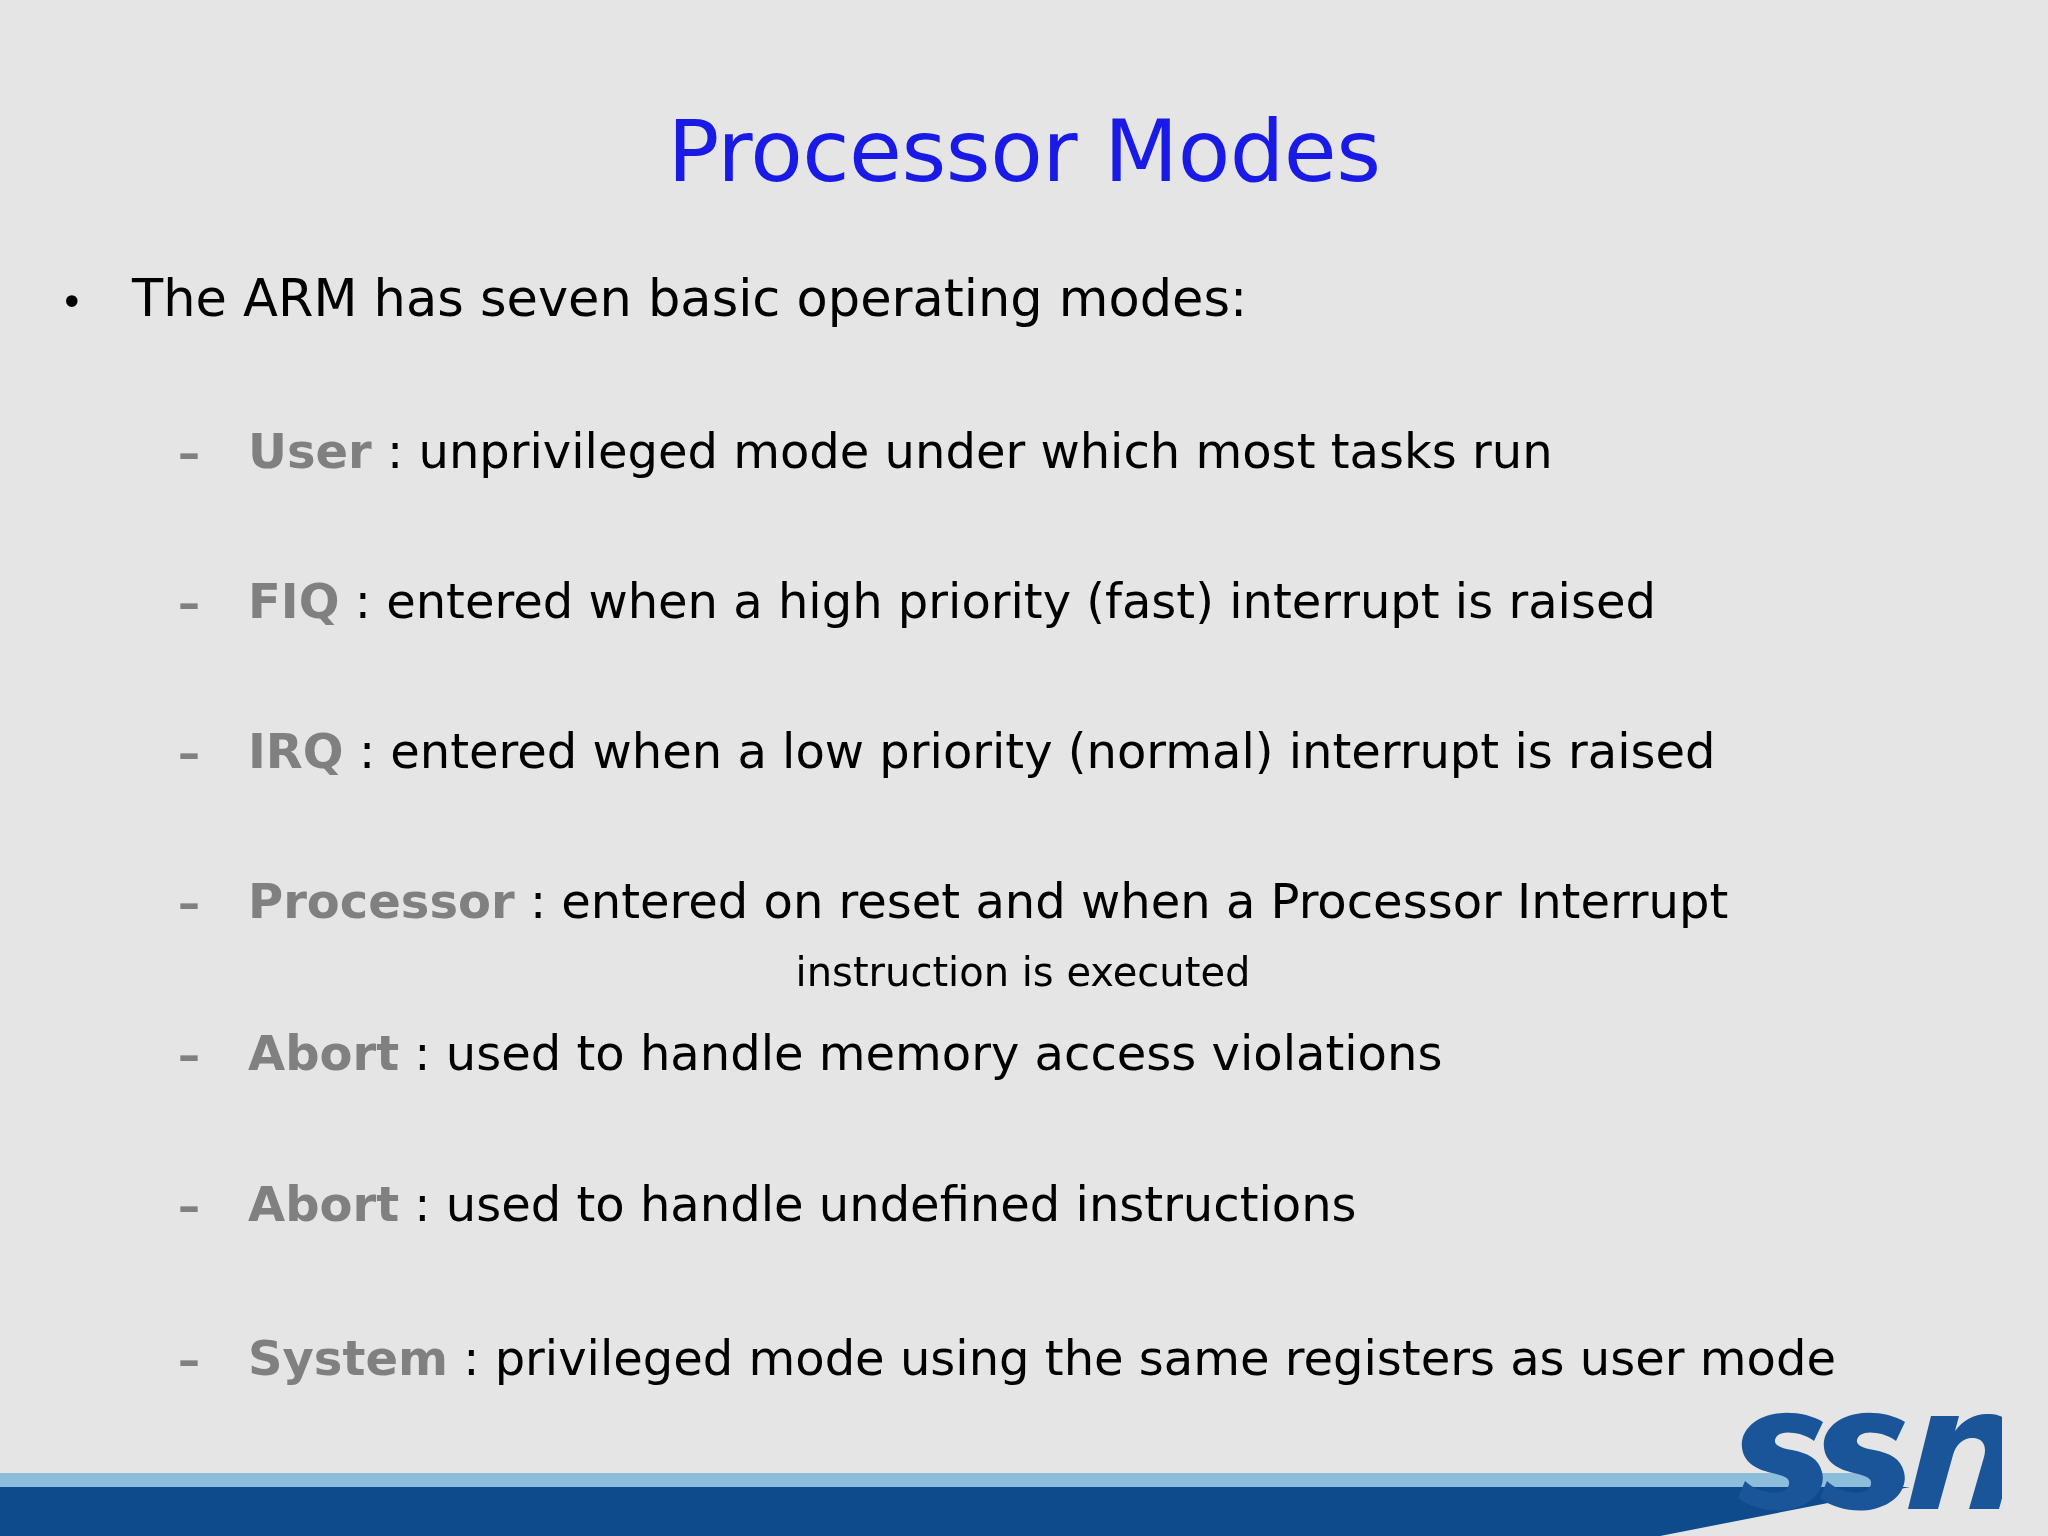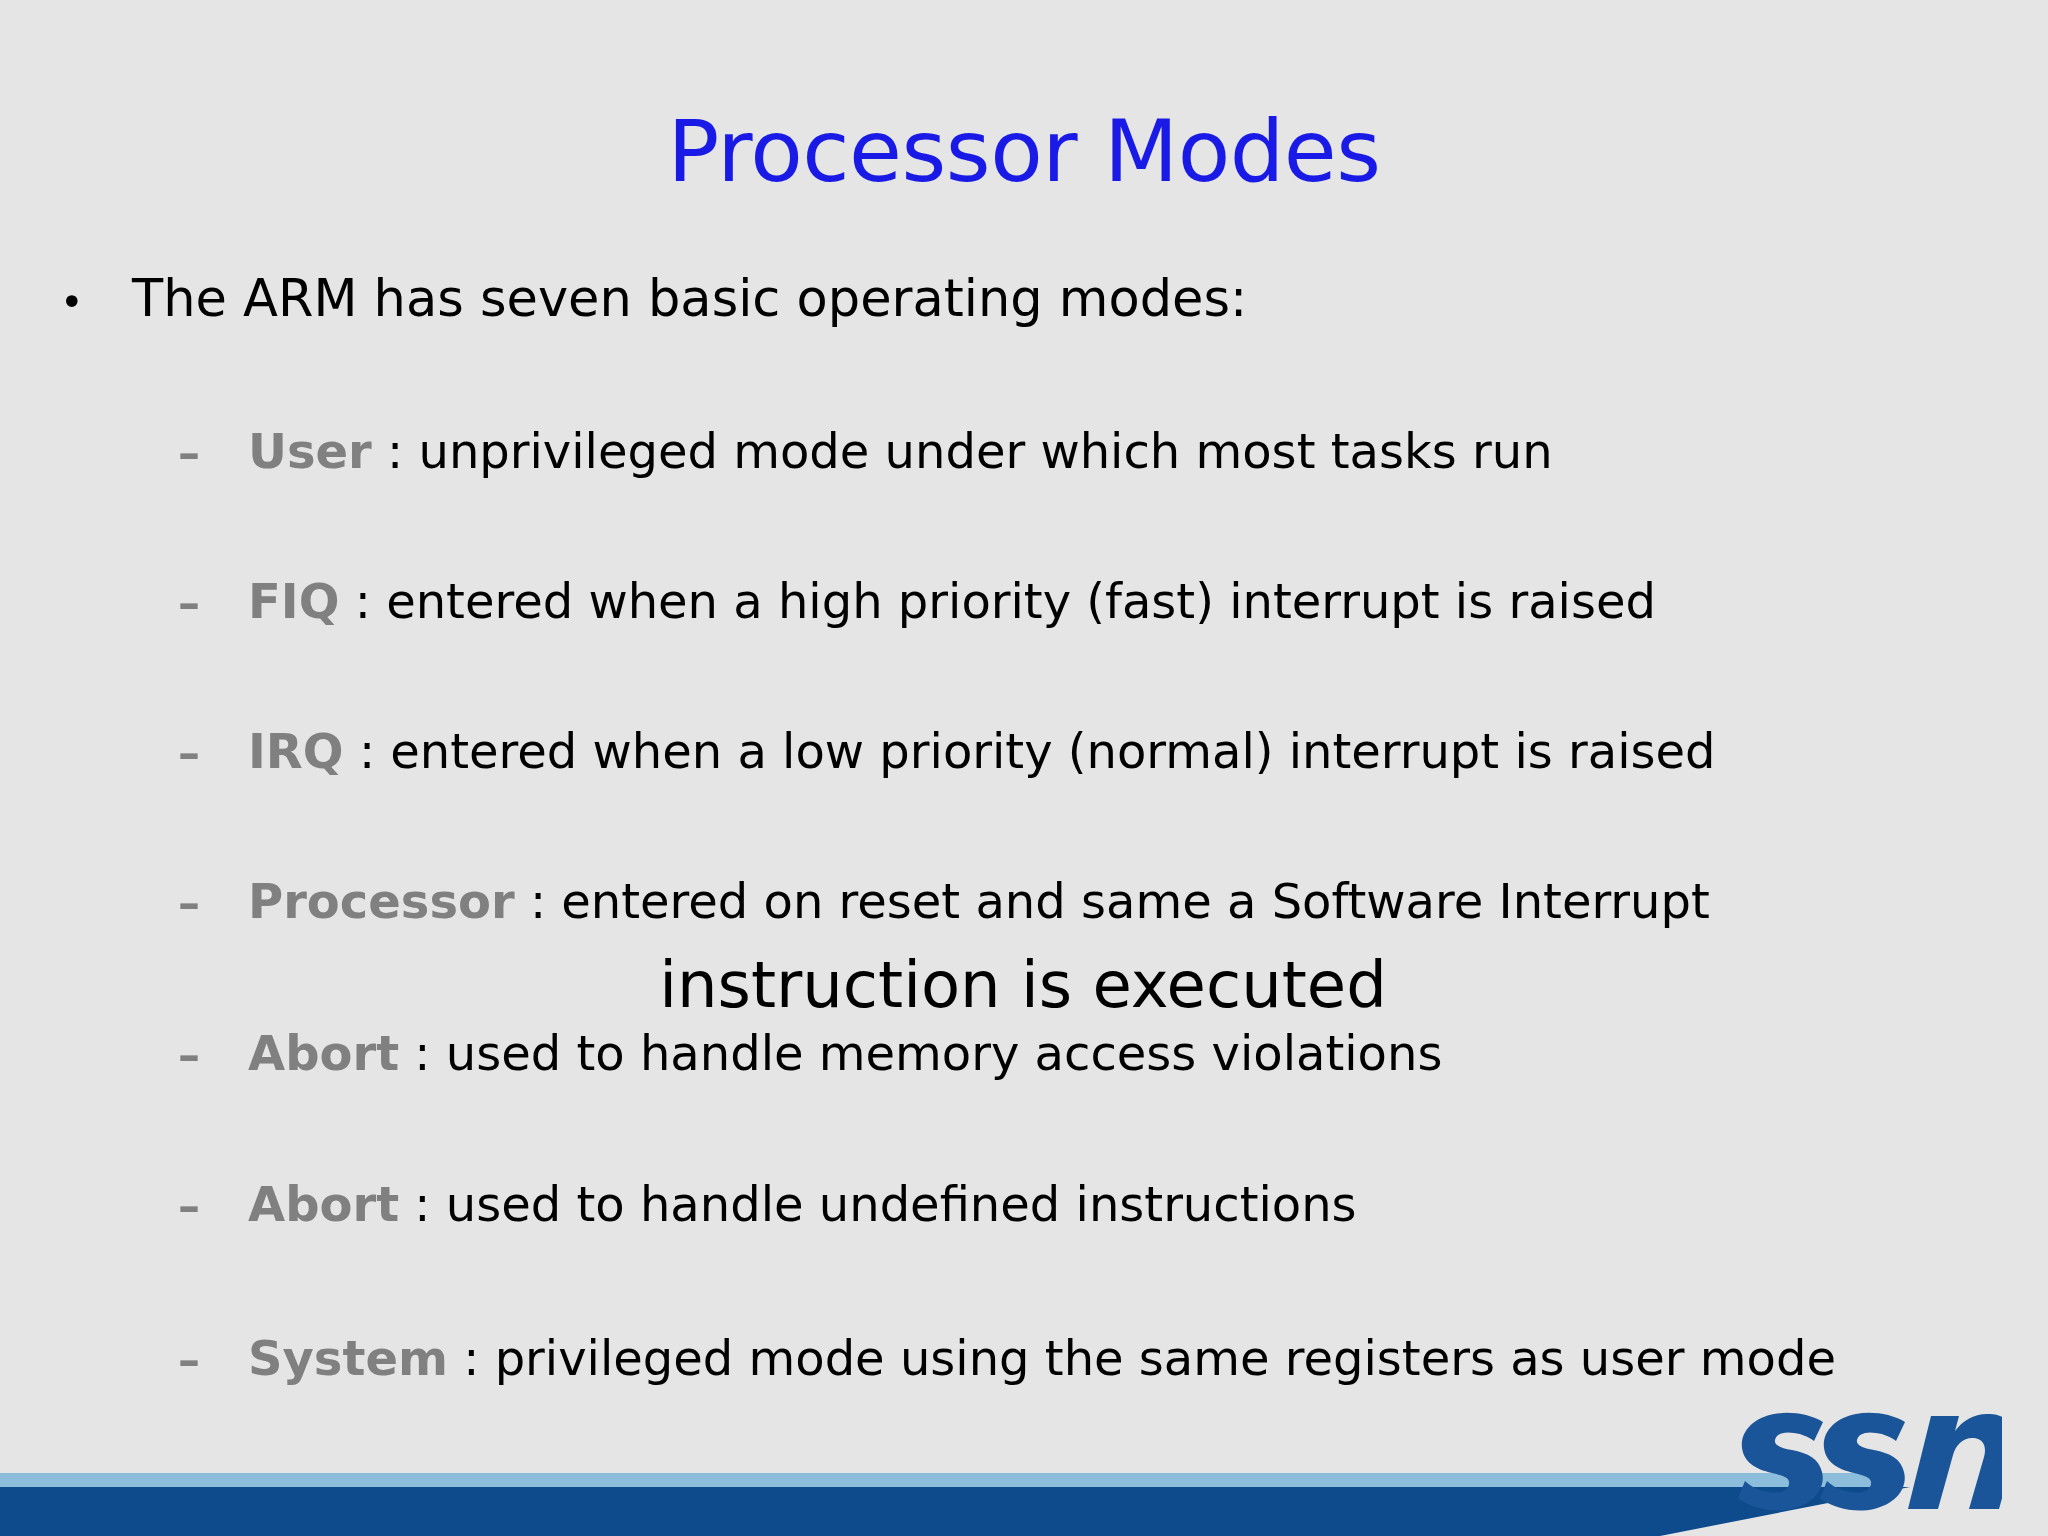--- a/index.html
+++ b/index.html
@@ -101,21 +101,21 @@
   .mode-desc {
     color: #000000;
     font-weight: 400;
   }
 
   
   .cont-line {
     position: absolute;
     left: 178px;
     width: 1870px;
-    font-size: 64px;
+    font-size: 40px;
     line-height: 1.12;
     color: #000000;
     text-align: center;
     padding-right: 180px;
     box-sizing: border-box;
     white-space: nowrap;
   }
 
   
   .banner {
@@ -169,21 +169,21 @@
     <div class="bullet-l2" style="top:455px;">
       <span class="marker">–</span>
       <span class="content">
         <span class="mode-name">IRQ</span><span class="mode-sep"> : </span><span class="mode-desc">entered when a low priority (normal) interrupt is raised</span>
       </span>
     </div>
 
     <div class="bullet-l2" style="top:605px;">
       <span class="marker">–</span>
       <span class="content">
-        <span class="mode-name">Processor</span><span class="mode-sep"> : </span><span class="mode-desc">entered on reset and same a Software Interrupt</span>
+        <span class="mode-name">Processor</span><span class="mode-sep"> : </span><span class="mode-desc">entered on reset and when a Processor Interrupt</span>
       </span>
     </div>
     <div class="cont-line" style="top:680px;">instruction is executed</div>
 
     <div class="bullet-l2" style="top:757px;">
       <span class="marker">–</span>
       <span class="content">
         <span class="mode-name">Abort</span><span class="mode-sep"> : </span><span class="mode-desc">used to handle memory access violations</span>
       </span>
     </div>

